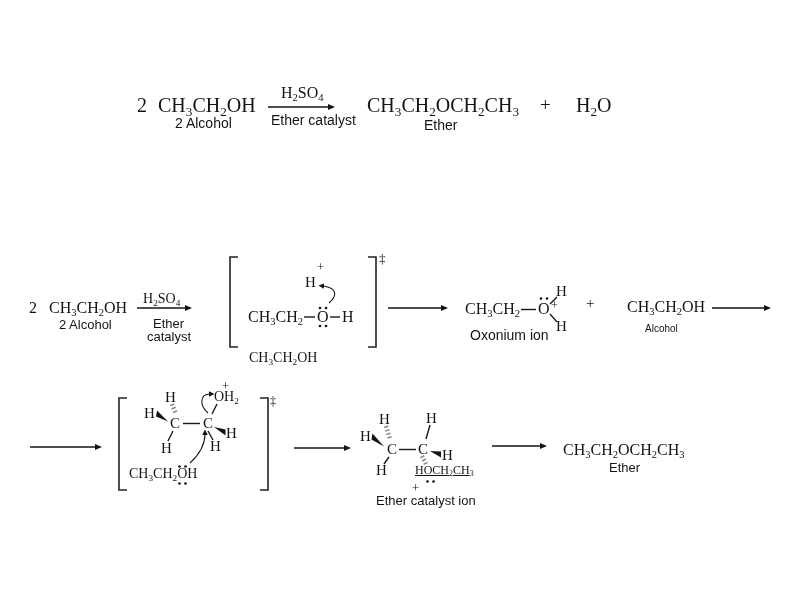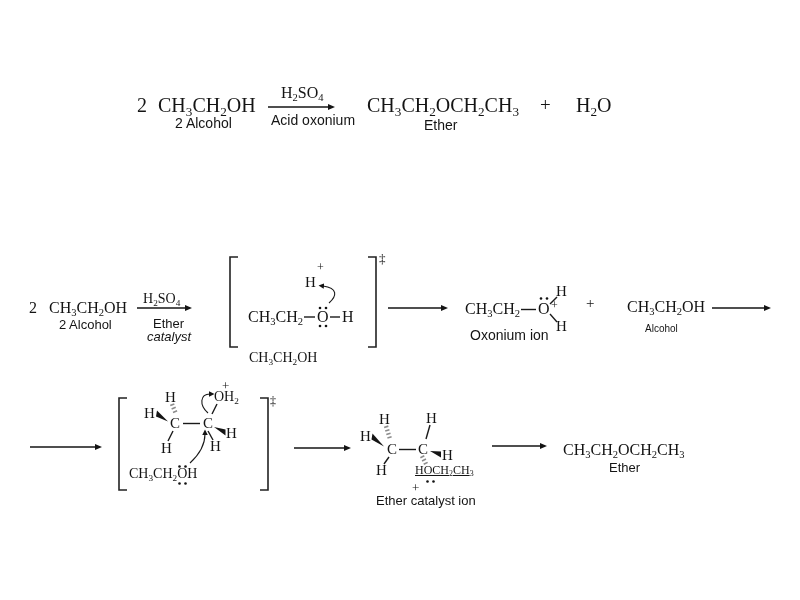--- a/index.html
+++ b/index.html
@@ -124,34 +124,34 @@
     <g>
       <path class="rxnarrow" d="M492,446 L541,446" marker-end="url(#ah)"></path>
     </g>
   </svg>
 
   <div>
     <span class="t serif" style="left:137px;top:95px;font-size:20px;">2</span>
     <span class="t serif" style="left:158px;top:95px;font-size:20px;">CH<sub>3</sub>CH<sub>2</sub>OH</span>
     <span class="t sans" style="left:175px;top:116px;font-size:14px;">2 Alcohol</span>
     <span class="t serif" style="left:281px;top:85px;font-size:16px;">H<sub>2</sub>SO<sub>4</sub></span>
-    <span class="t sans" style="left:271px;top:113px;font-size:14px;">Acid oxonium</span>
+    <span class="t sans" style="left:271px;top:113px;font-size:14px;">Ether catalyst</span>
     <span class="t serif" style="left:367px;top:95px;font-size:20px;">CH<sub>3</sub>CH<sub>2</sub>OCH<sub>2</sub>CH<sub>3</sub></span>
     <span class="t sans" style="left:424px;top:118px;font-size:14px;">Ether</span>
     <span class="t serif" style="left:540px;top:95px;font-size:19px;">+</span>
     <span class="t serif" style="left:576px;top:95px;font-size:20px;">H<sub>2</sub>O</span>
   </div>
 
   <div>
     <span class="t serif" style="left:29px;top:300px;font-size:16px;">2</span>
     <span class="t serif" style="left:49px;top:300px;font-size:16px;">CH<sub>3</sub>CH<sub>2</sub>OH</span>
     <span class="t sans" style="left:59px;top:318px;font-size:13px;">2 Alcohol</span>
     <span class="t serif" style="left:143px;top:292px;font-size:14px;">H<sub>2</sub>SO<sub>4</sub></span>
     <span class="t sans" style="left:153px;top:317px;font-size:13px;">Ether</span>
-    <span class="t sans" style="left:147px;top:330px;font-size:13px;font-style:italic;">catalyst</span>
+    <span class="t sans" style="left:147px;top:330px;font-size:13px;">catalyst</span>
 
     <span class="t serif" style="left:379px;top:252px;font-size:13px;">‡</span>
     <span class="t serif" style="left:305px;top:275px;font-size:15px;">H</span>
     <span class="t serif" style="left:317px;top:261px;font-size:12px;">+</span>
     <span class="t serif" style="left:248px;top:309px;font-size:16px;">CH<sub>3</sub>CH<sub>2</sub></span>
     <span class="t serif" style="left:317px;top:309px;font-size:16px;">O</span>
     <span class="t serif" style="left:342px;top:309px;font-size:16px;">H</span>
     <span class="t serif" style="left:249px;top:351px;font-size:14px;">CH<sub>3</sub>CH<sub>2</sub>OH</span>
 
     <span class="t serif" style="left:465px;top:301px;font-size:16px;">CH<sub>3</sub>CH<sub>2</sub></span>

